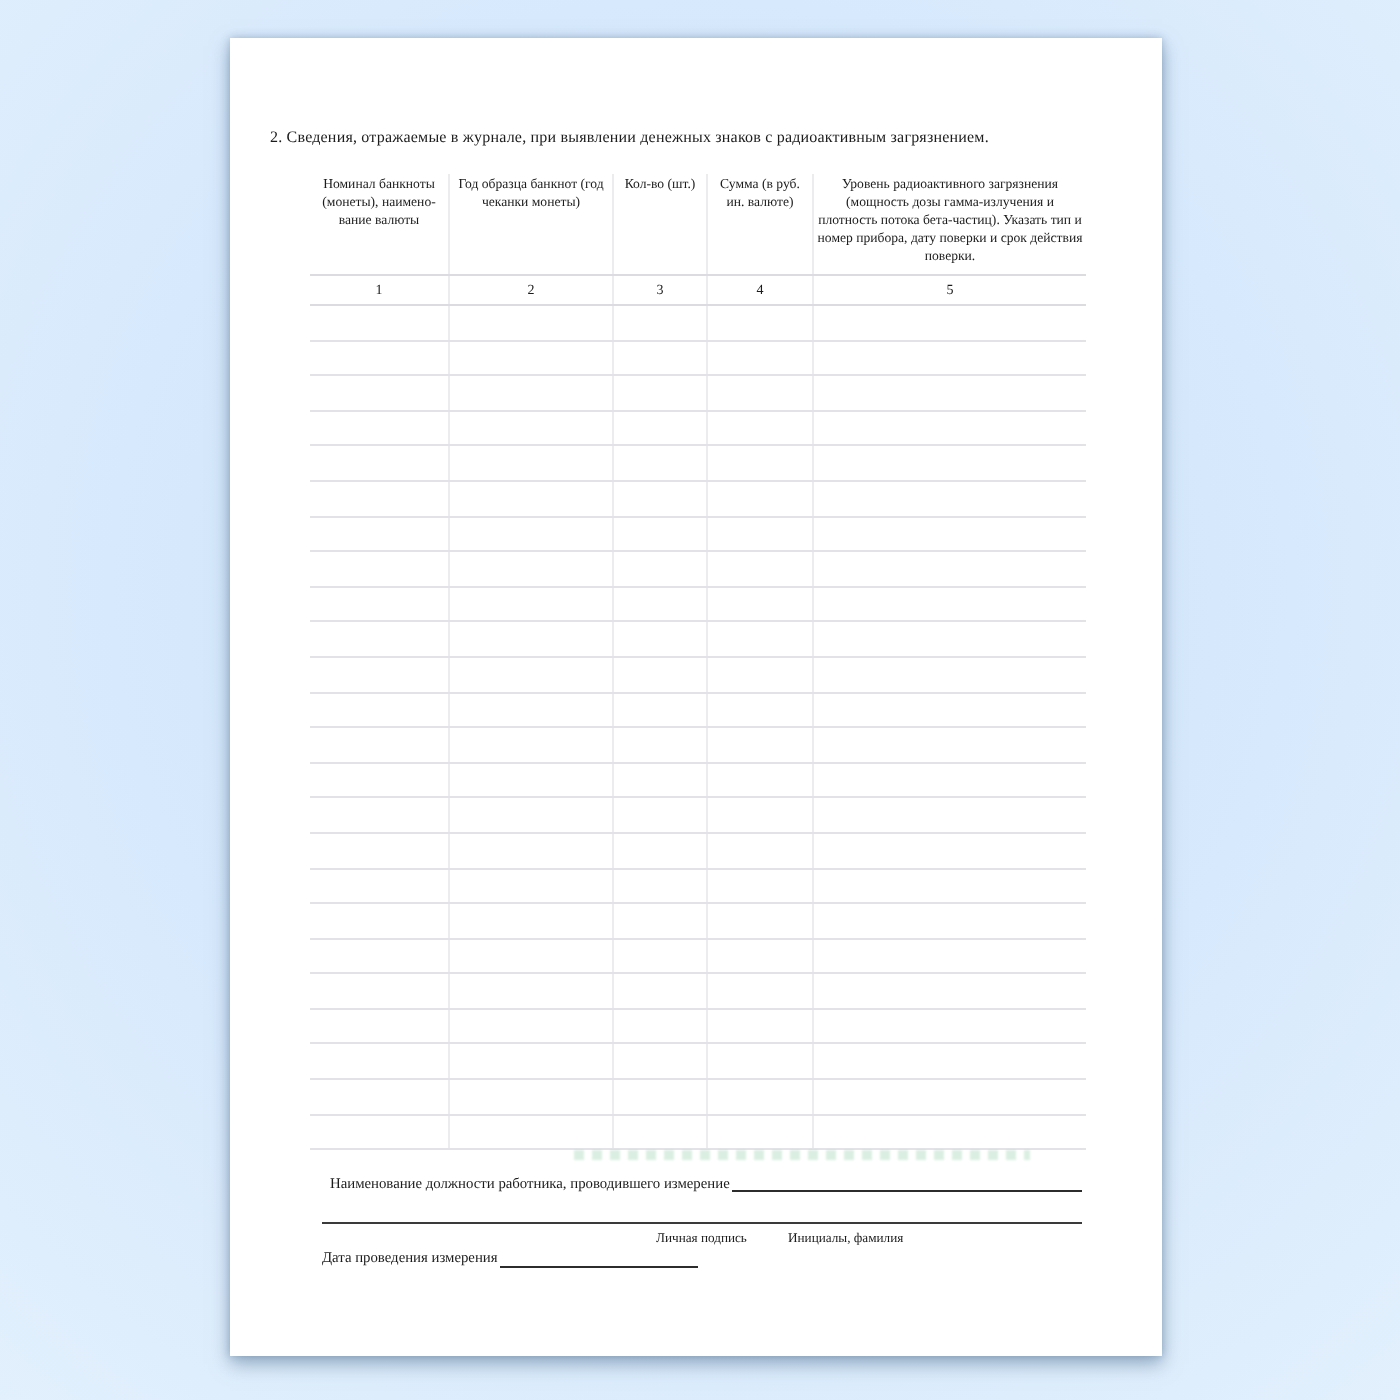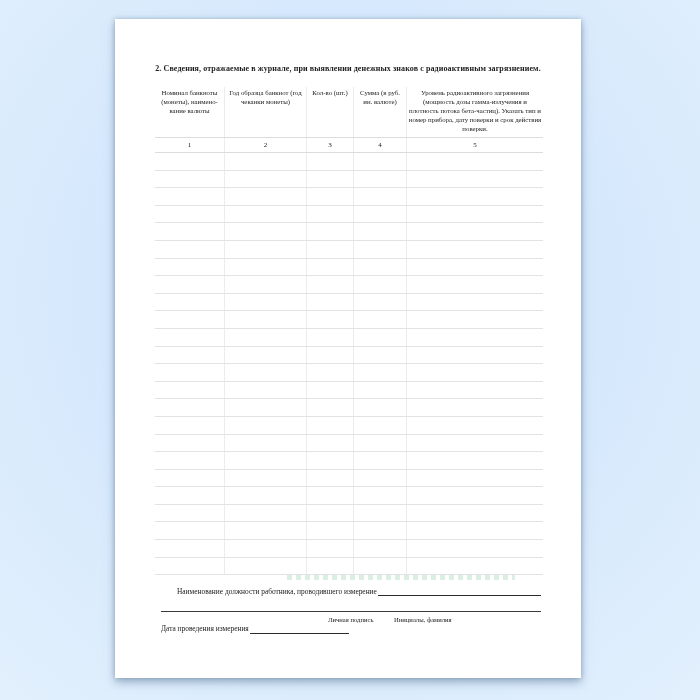--- a/index.html
+++ b/index.html
@@ -8,21 +8,21 @@
     background:radial-gradient(circle at 50% 42%, #cfe3f8 0%, #d7e9fc 55%, #e2f0fd 100%);
     position:relative;color:#1c1c1c;
   }
   .page{
     position:absolute;left:115px;top:19px;width:466px;height:659px;
     background:#ffffff;
     box-shadow:0 4px 9px rgba(88,118,150,0.55), 0 0 4px rgba(110,140,168,0.45);
   }
   .doc-title{
     position:absolute;top:45px;left:20px;right:20px;
-    text-align:center;font-size:8px;line-height:1.2;letter-spacing:0.1px;font-weight:bold;
+    font-size:8px;line-height:1.2;letter-spacing:0.1px;
   }
   .doc-table{
     position:absolute;left:40px;top:68px;width:388px;
   }
   .trow{
     display:grid;
     grid-template-columns:70px 82px 47px 53px 136px;
     box-sizing:border-box;
   }
   .thead{border-bottom:1px solid #dcdce0;}
@@ -39,21 +39,21 @@
   .tempty .tcell{box-sizing:border-box;height:16.6px;}
   .tcell{border-right:1px solid #ececef;}
   .tcell:last-child{border-right:none;}
   .watermark{
     position:absolute;left:172px;top:556px;width:228px;height:5px;
     background:repeating-linear-gradient(90deg, rgba(150,205,170,0.45) 0 5px, rgba(150,205,170,0) 5px 9px);
     filter:blur(0.5px);opacity:0.75;
   }
   .footer-line1{
     position:absolute;left:50px;right:40px;top:568px;
-    display:flex;align-items:flex-end;font-size:7.4px;line-height:1.2;margin-left:12px;
+    display:flex;align-items:flex-end;font-size:7.4px;line-height:1.2;
   }
   .fill-line{flex:1 1 auto;border-bottom:1px solid #2c2c2c;margin:0 0 1px 1px;height:8px;}
   .sig-line{
     position:absolute;left:46px;top:592px;width:380px;height:0;
     border-top:1px solid #3a3a3a;
   }
   .caption{position:absolute;top:597px;font-size:6.6px;line-height:1.2;}
   .caption.personal{left:213px;}
   .caption.initials{left:279px;}
   .footer-date{

